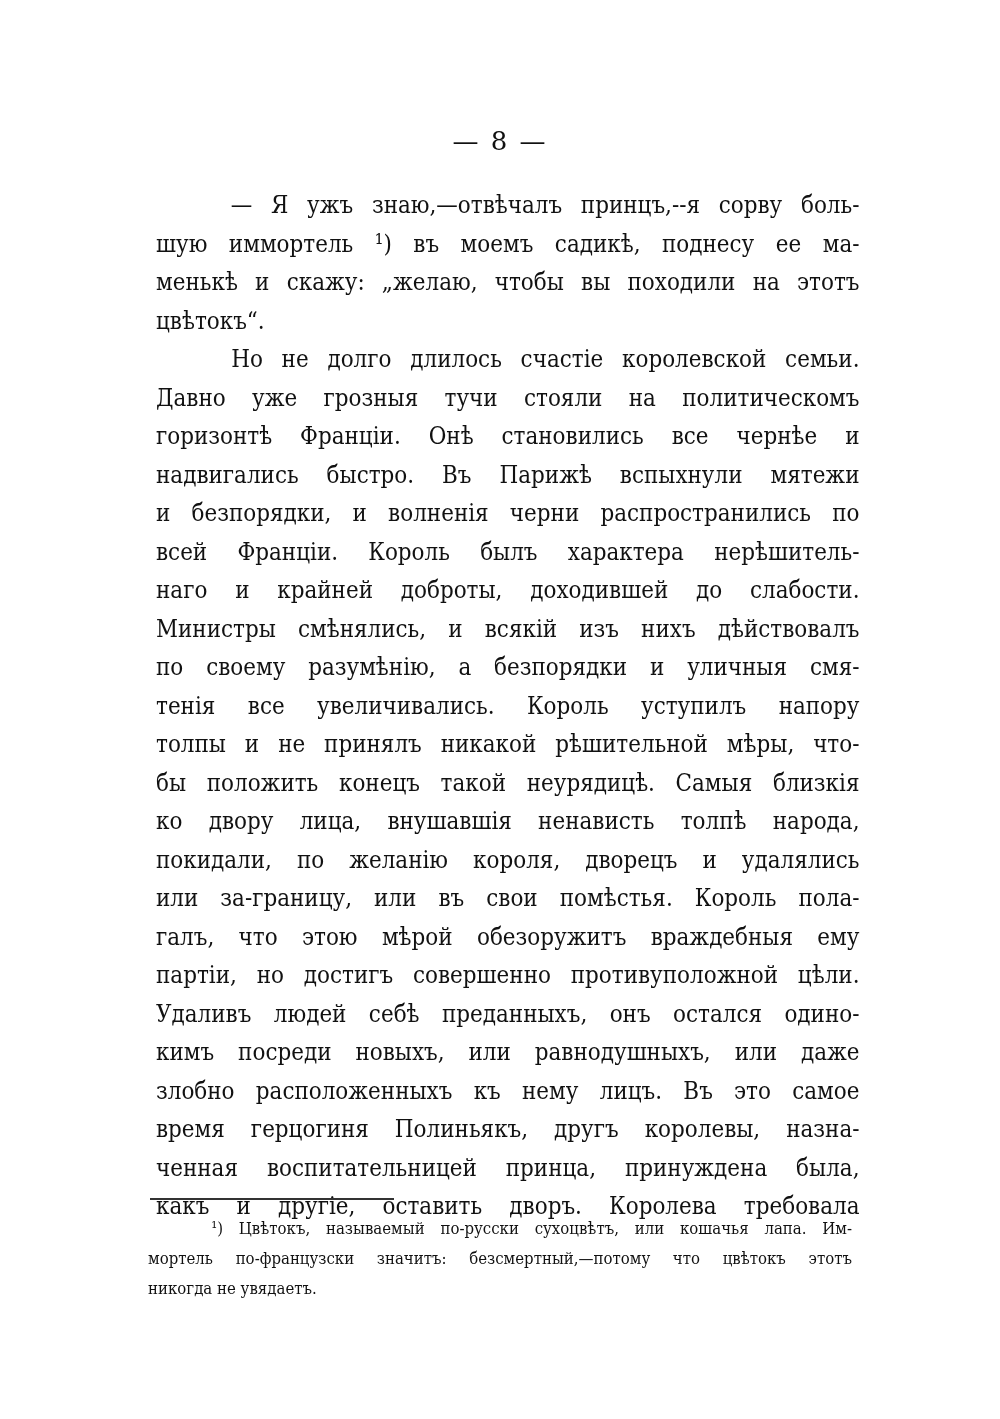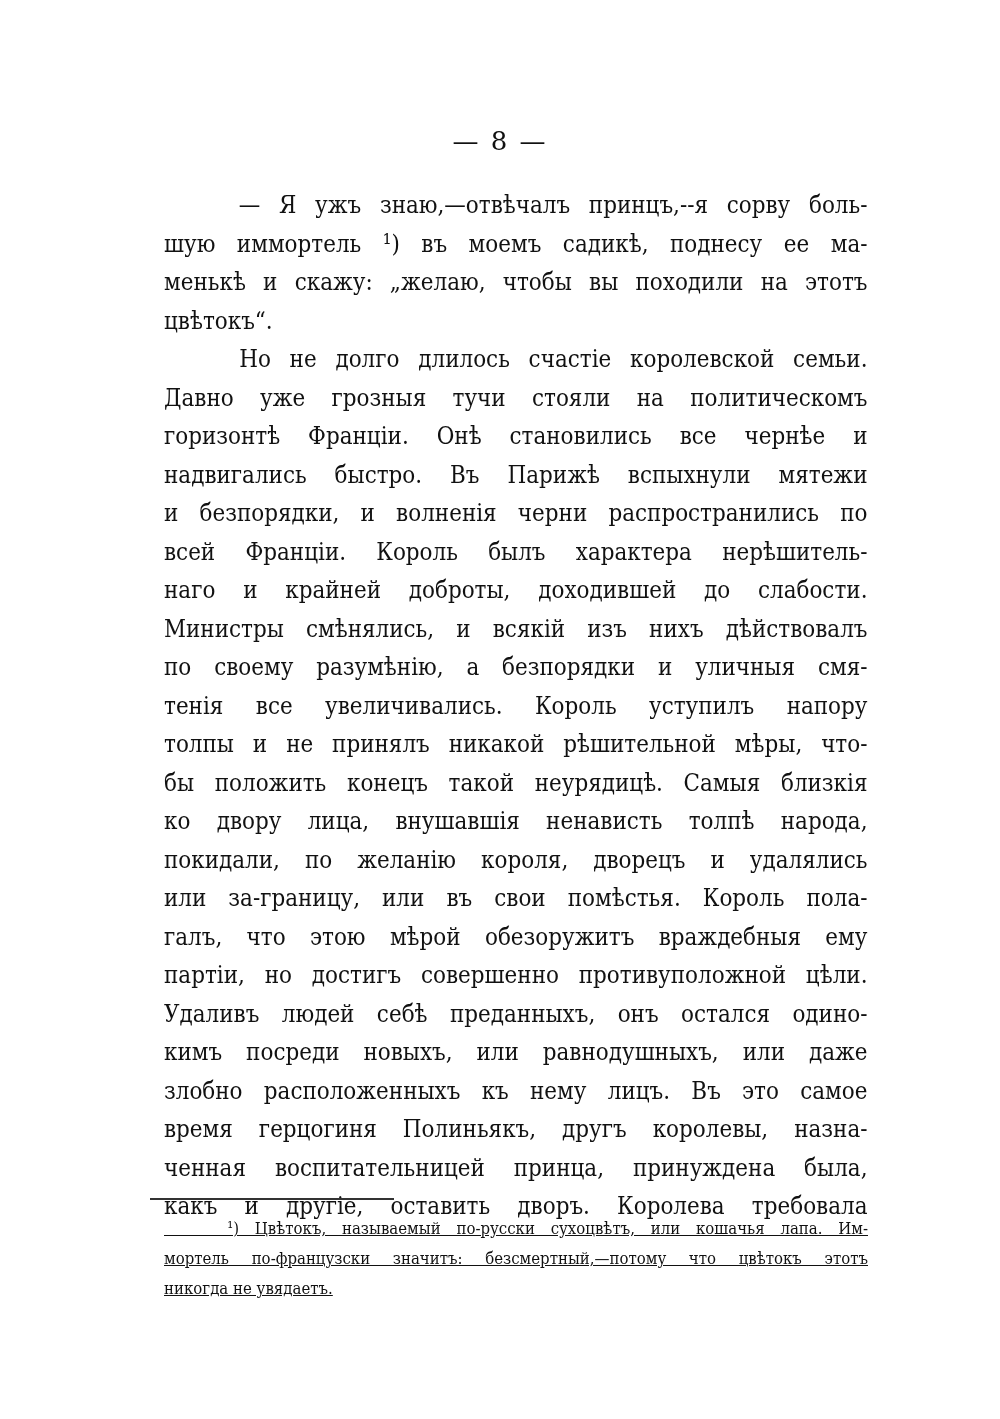--- a/index.html
+++ b/index.html
@@ -19,21 +19,21 @@
       position: absolute;
       left: 0;
       width: 1000px;
       top: 126px;
       text-align: center;
       font-size: 26px;
       letter-spacing: 2px;
     }
     .body-text {
       position: absolute;
-      left: 164px;
+      left: 156px;
       top: 186px;
       width: 704px;
     }
     .line {
       display: block;
       height: 38.5px;
       line-height: 38.5px;
       font-size: 25px;
       text-align: justify;
       text-align-last: justify;
@@ -48,24 +48,23 @@
     .footnote-rule {
       position: absolute;
       left: 150px;
       top: 1198px;
       width: 244px;
       height: 0;
       border-top: 2px solid #333;
     }
     .footnotes {
       position: absolute;
-      left: 164px;
+      left: 148px;
       top: 1213px;
       width: 704px;
-      text-decoration: underline;
     }
     .fn-line {
       display: block;
       height: 30px;
       line-height: 30px;
       font-size: 17px;
       text-align: justify;
       text-align-last: justify;
       white-space: nowrap;
       transform: scaleX(0.88);

